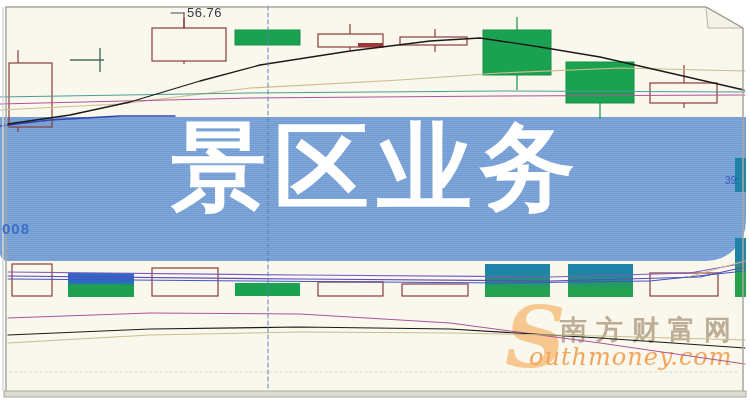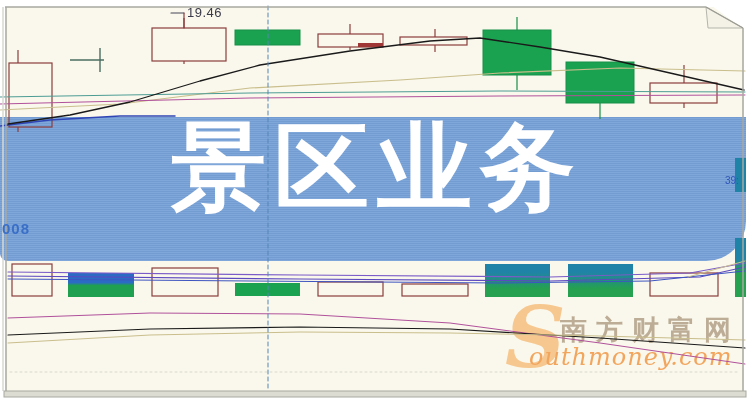--- a/index.html
+++ b/index.html
@@ -152,13 +152,13 @@
   <line x1="6" y1="7" x2="6" y2="391" stroke="#A8A8A0" stroke-width="1.5"></line>
   <line x1="743" y1="28" x2="743" y2="391" stroke="#A8A8A0" stroke-width="1.5"></line>
   <polygon points="706,7 743,28 708,28" fill="#F4F2E6" stroke="#B5B5AC" stroke-width="1"></polygon>
   <line x1="706" y1="7" x2="743" y2="28" stroke="#9C9C94" stroke-width="1.4"></line>
   <rect x="4" y="391" width="742" height="6" fill="#DCDCD3" stroke="#A8A8A0" stroke-width="1"></rect>
 </svg>
 
 <div class="banner-title" style="color: rgb(255, 255, 255);">景区业务</div>
 <div class="code-fragment">008</div>
 <div class="right-edge-label">39:</div>
-<div class="price-callout">19.46</div>
+<div class="price-callout">56.76</div>
 
 </body></html>

